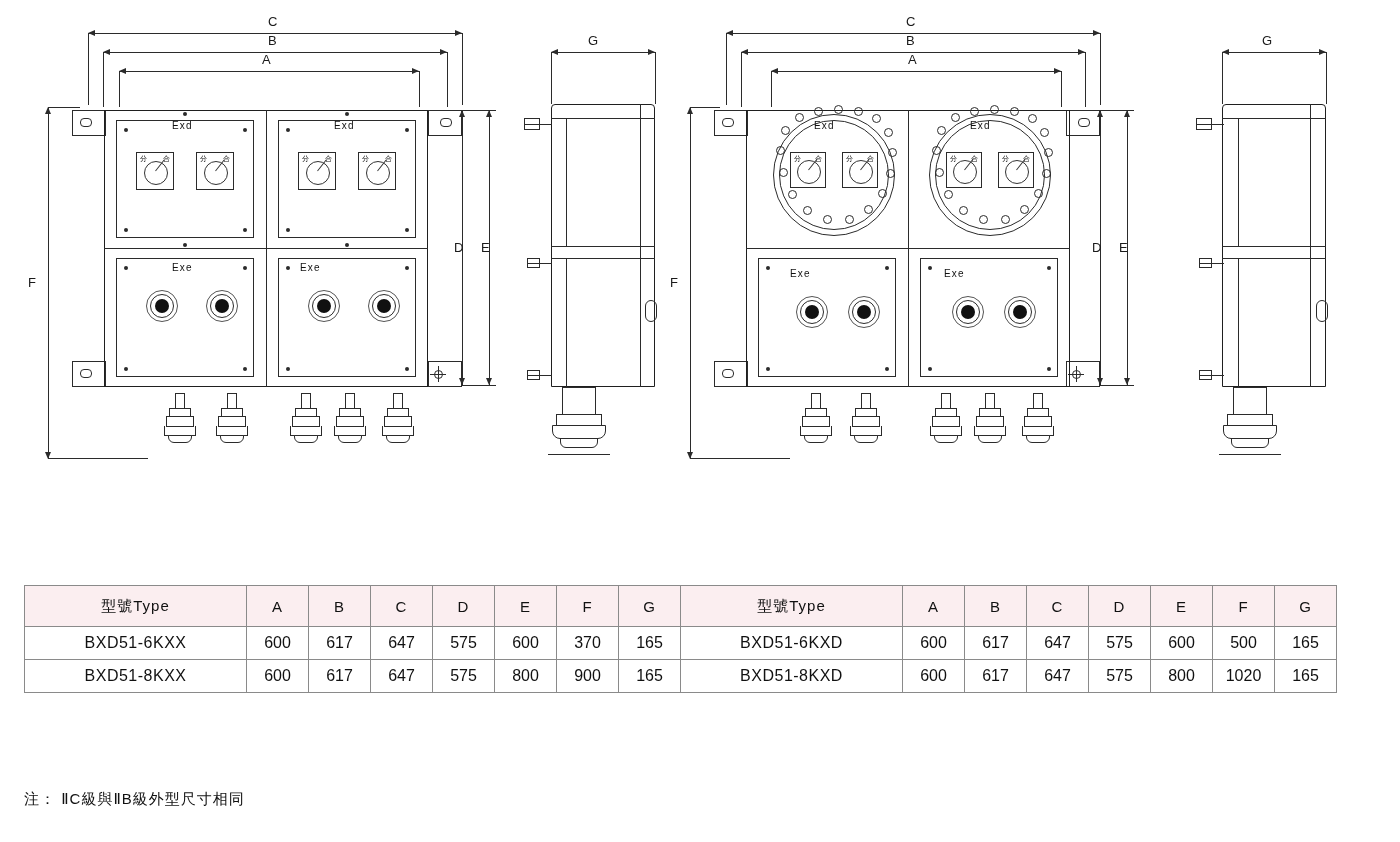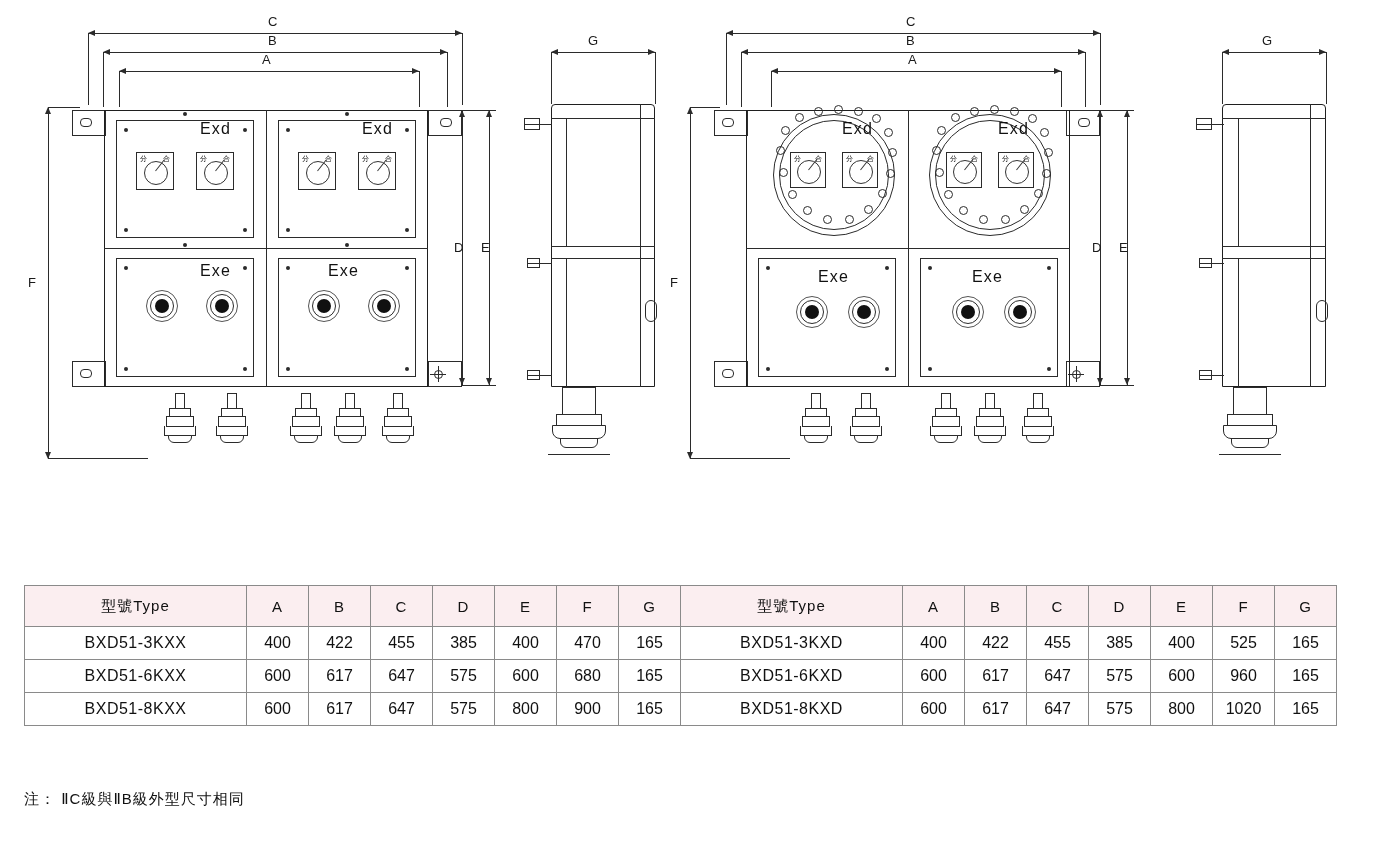--- a/index.html
+++ b/index.html
@@ -10,21 +10,21 @@
   }
   .stage{position:relative;width:1400px;height:842px;}
 
   
   .ln{position:absolute;background:#2b2b2b;}
   .hl{height:1px;}
   .vl{width:1px;}
   .box{position:absolute;border:1px solid #2b2b2b;box-sizing:border-box;}
   .box2{position:absolute;border:1.4px solid #1f1f1f;box-sizing:border-box;}
   .dim-label{position:absolute;font-size:13px;letter-spacing:1px;color:#1a1a1a;}
-  .lbl{position:absolute;font-size:16px;letter-spacing:1.2px;color:#111;margin-left:28px;}
+  .lbl{position:absolute;font-size:10px;letter-spacing:1.2px;color:#111;}
 
   .arrowL,.arrowR{position:absolute;width:0;height:0;border-top:3px solid transparent;border-bottom:3px solid transparent;}
   .arrowL{border-right:7px solid #2b2b2b;}
   .arrowR{border-left:7px solid #2b2b2b;}
   .arrowU,.arrowD{position:absolute;width:0;height:0;border-left:3px solid transparent;border-right:3px solid transparent;}
   .arrowU{border-bottom:7px solid #2b2b2b;}
   .arrowD{border-top:7px solid #2b2b2b;}
 
   
   .knob{position:absolute;border:1px solid #2b2b2b;background:#fff;box-sizing:border-box;}
@@ -513,53 +513,35 @@
           <th>B</th>
           <th>C</th>
           <th>D</th>
           <th>E</th>
           <th>F</th>
           <th>G</th>
         </tr>
       </thead>
       <tbody>
         <tr>
-          <td class="type">BXD51-3KXX</td>
-          <td>400</td>
-          <td>422</td>
-          <td>455</td>
-          <td>385</td>
-          <td>400</td>
-          <td>470</td>
-          <td>165</td>
-          <td class="type">BXD51-3KXD</td>
-          <td>400</td>
-          <td>422</td>
-          <td>455</td>
-          <td>385</td>
-          <td>400</td>
-          <td>525</td>
-          <td>165</td>
-        </tr>
-        <tr>
           <td class="type">BXD51-6KXX</td>
           <td>600</td>
           <td>617</td>
           <td>647</td>
           <td>575</td>
           <td>600</td>
-          <td>680</td>
+          <td>370</td>
           <td>165</td>
           <td class="type">BXD51-6KXD</td>
           <td>600</td>
           <td>617</td>
           <td>647</td>
           <td>575</td>
           <td>600</td>
-          <td>960</td>
+          <td>500</td>
           <td>165</td>
         </tr>
         <tr>
           <td class="type">BXD51-8KXX</td>
           <td>600</td>
           <td>617</td>
           <td>647</td>
           <td>575</td>
           <td>800</td>
           <td>900</td>

